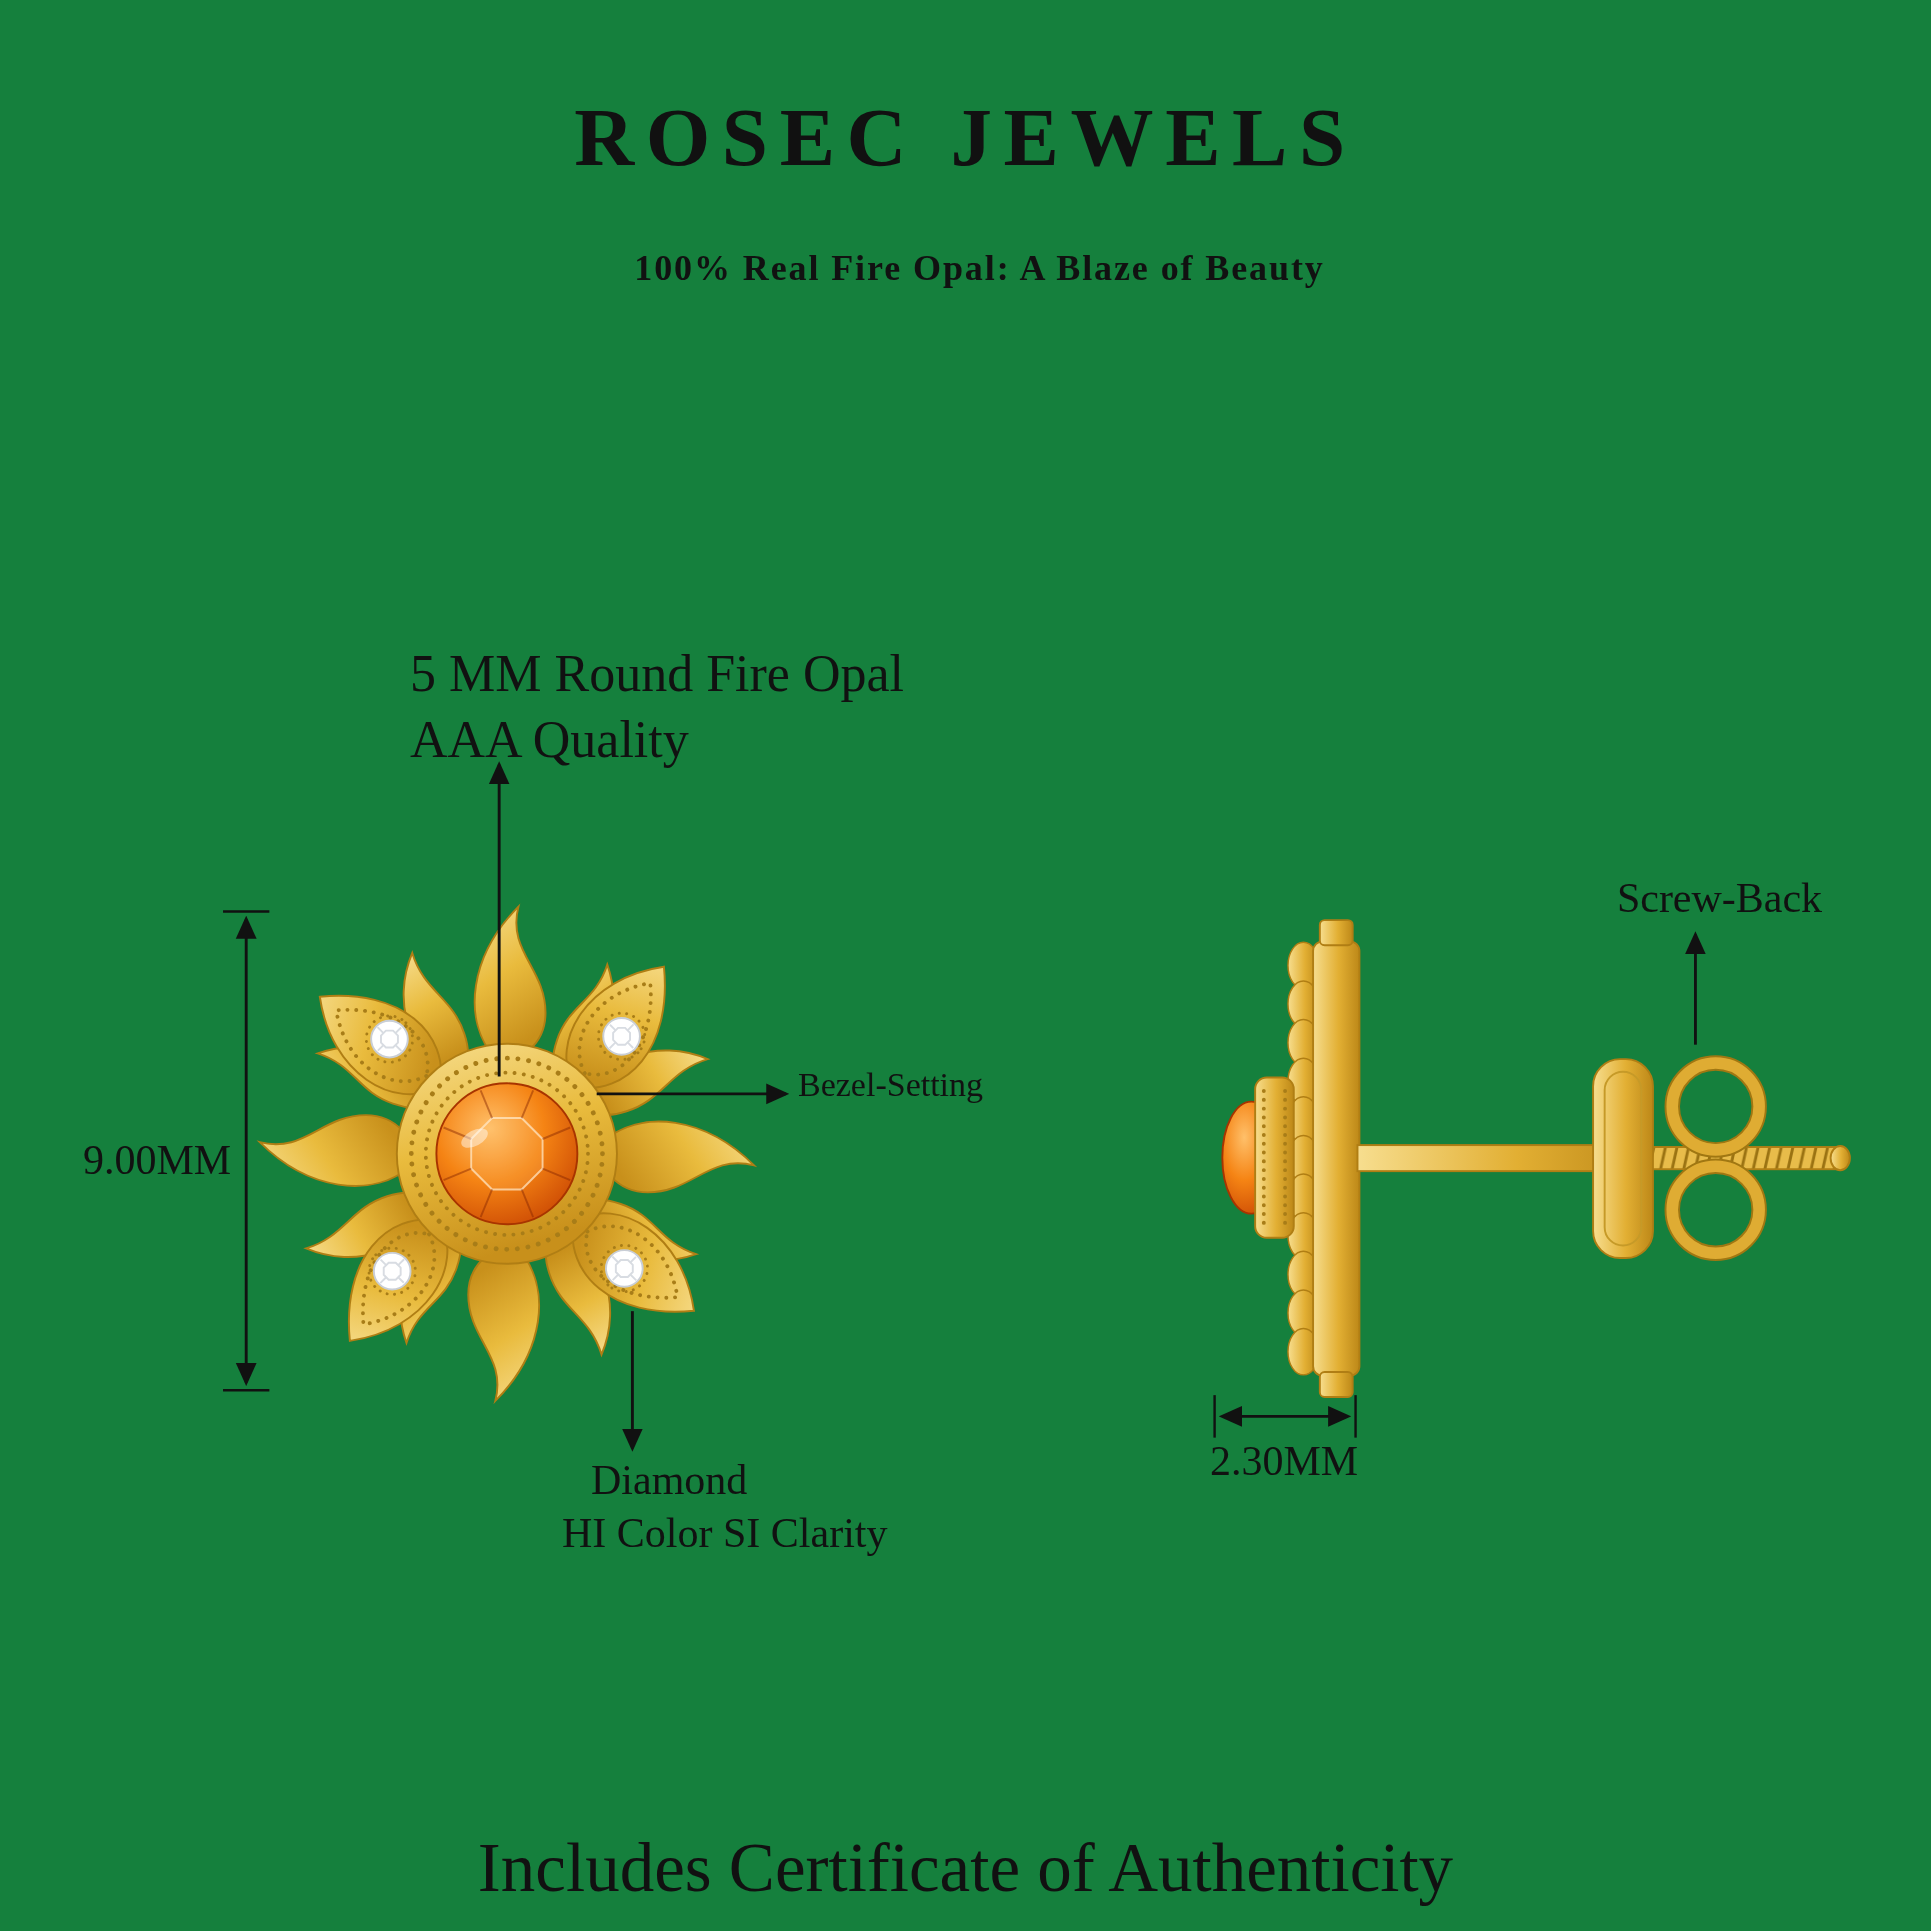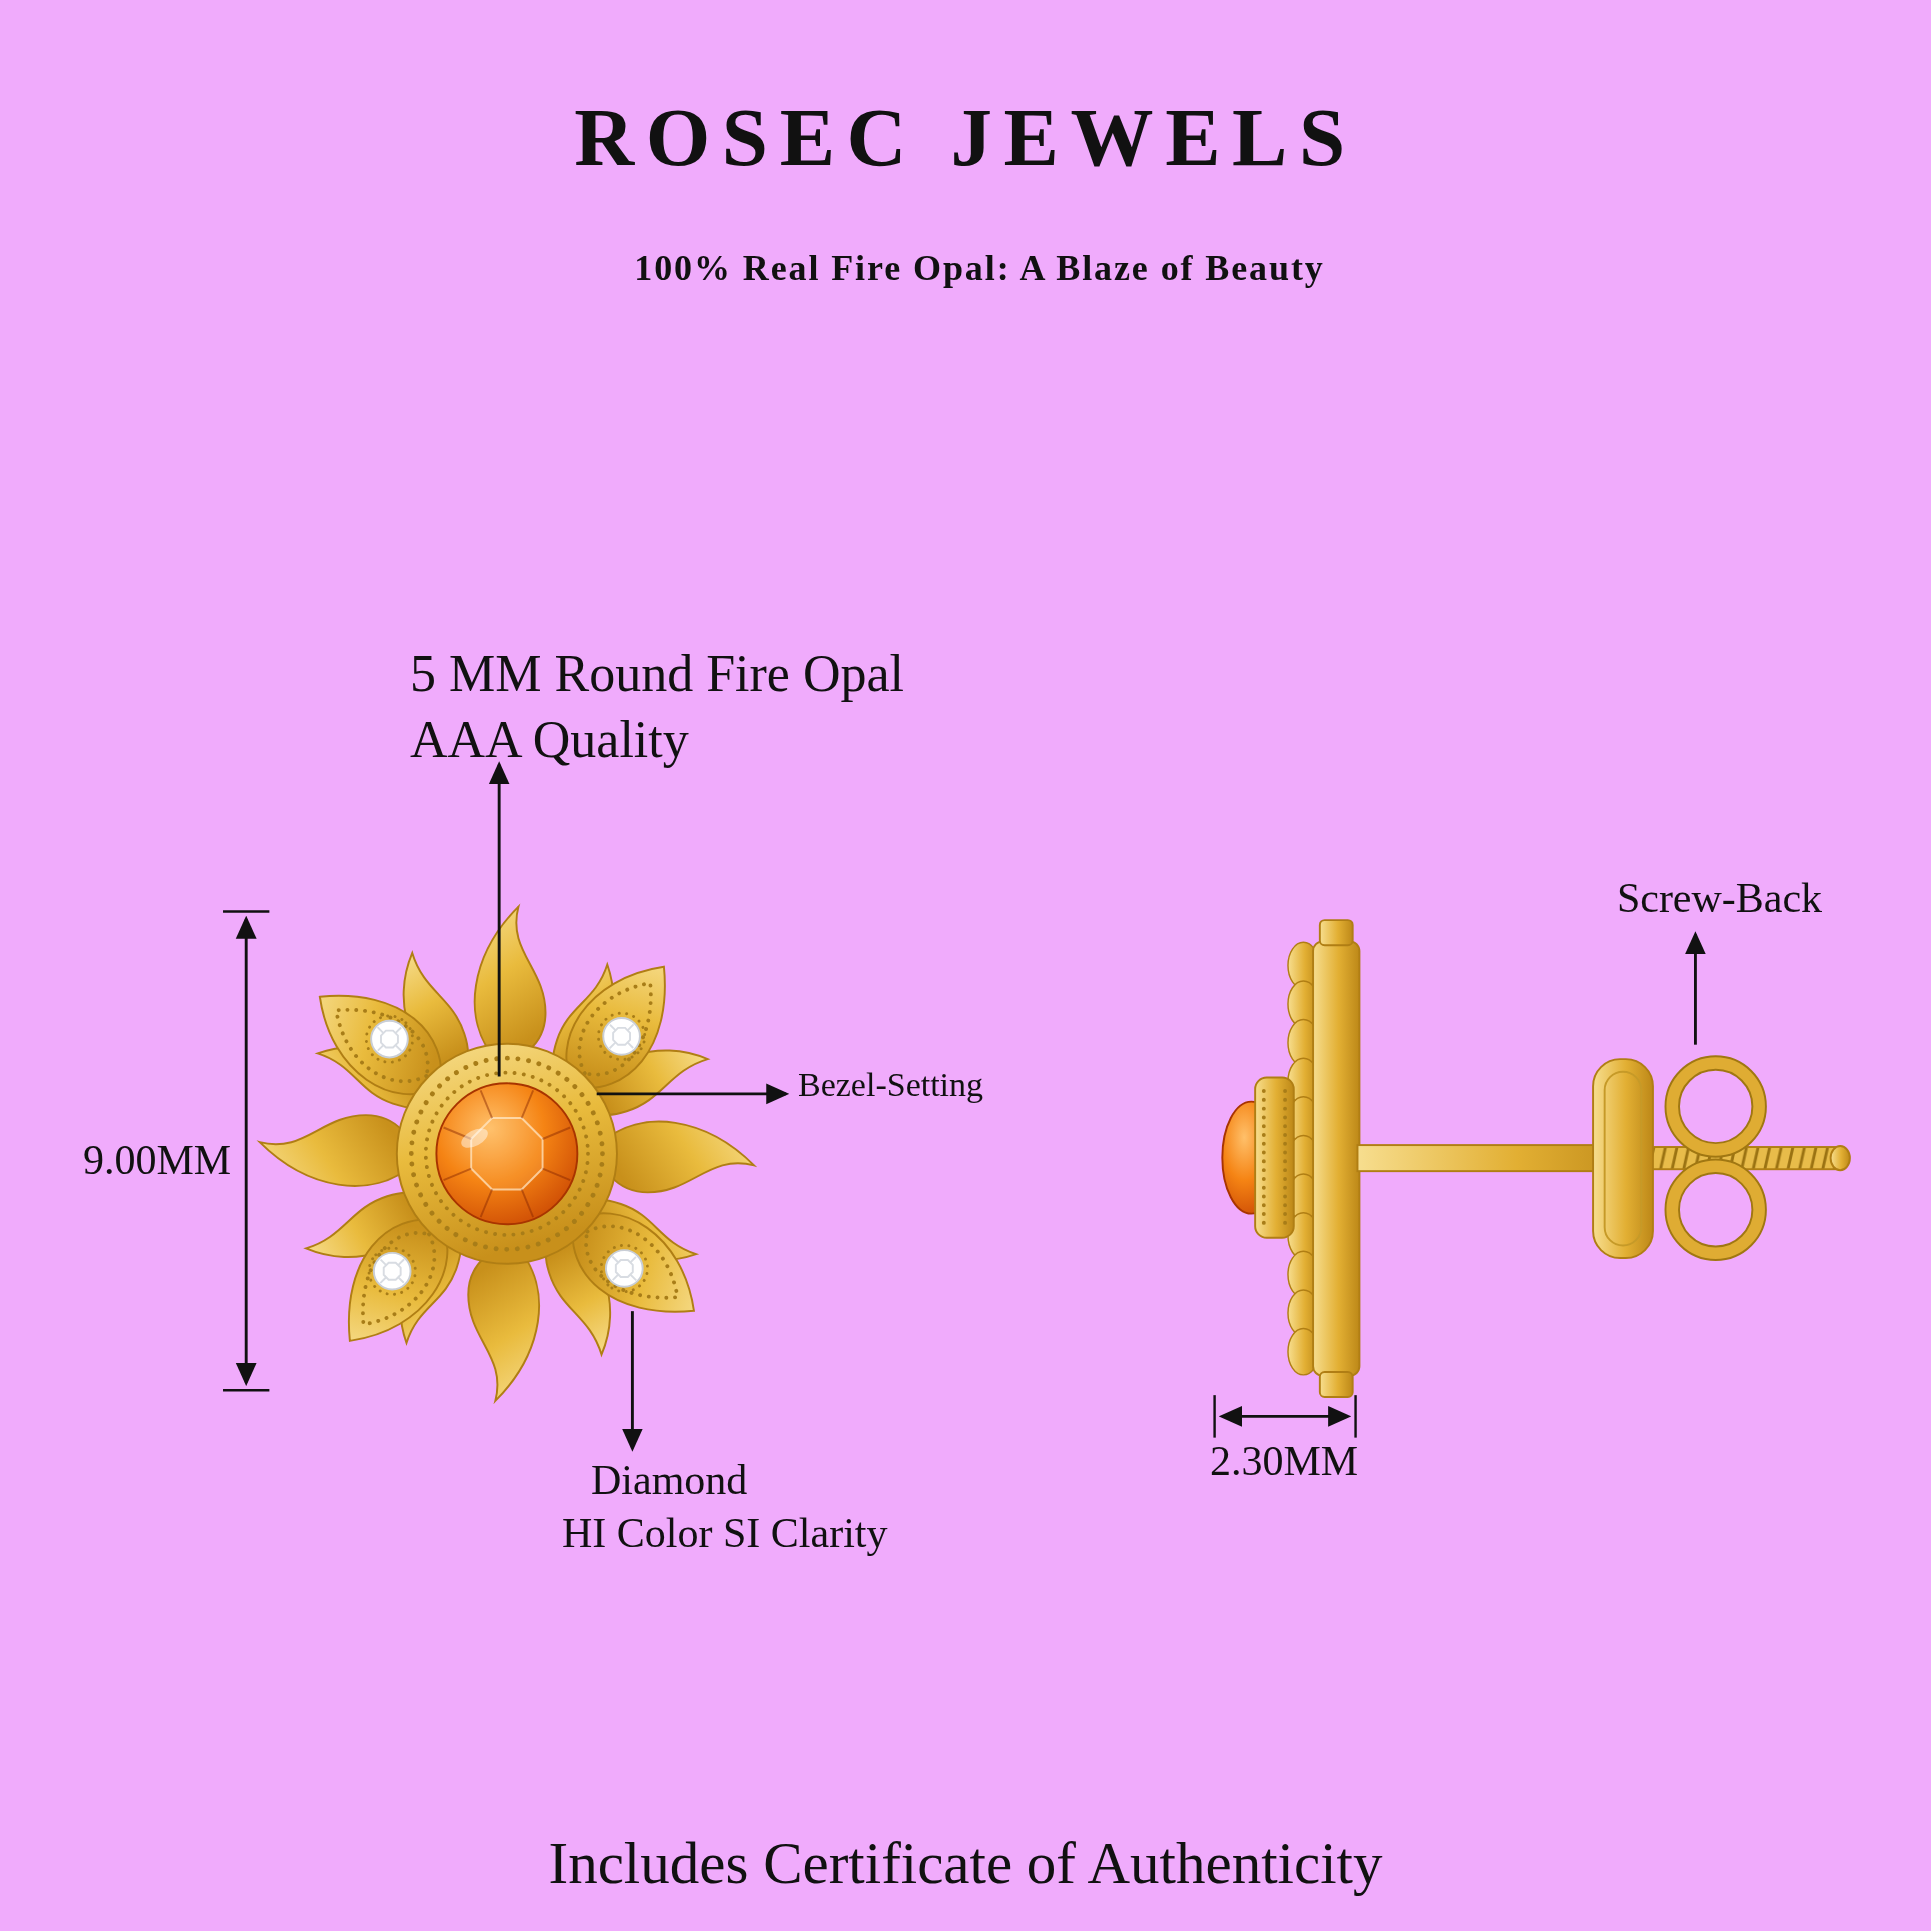--- a/index.html
+++ b/index.html
@@ -1,38 +1,38 @@
 <!DOCTYPE html>
 <html><head>
 <meta charset="utf-8">
 <style>
   html,body{margin:0;padding:0;background:#fff;}
   .canvas{
-    position:relative;width:1931px;height:1931px;background:#f0abfc;
+    position:relative;width:1931px;height:1931px;background:#15803d;
     font-family:"Liberation Serif", serif;color:#111;overflow:hidden;
   }
   .brand{
     position:absolute;top:89px;left:0;width:100%;text-align:center;
     font-size:83px;font-weight:700;letter-spacing:11.6px;
   }
   .tagline{
     position:absolute;top:247px;left:14px;width:100%;text-align:center;
     font-size:36px;font-weight:700;letter-spacing:1.9px;
   }
   .stage{position:absolute;left:0;top:0;width:1931px;height:1931px;}
   .ann{position:absolute;font-size:42px;line-height:1.26;white-space:nowrap;}
   .ann-opal{left:410px;top:641px;font-size:52px;}
   .ann-height{left:83px;top:1134px;}
   .ann-bezel{left:798px;top:1064px;font-size:34px;}
   .ann-diamond{left:534px;top:1454px;margin-left:28px;}
   .ann-diamond .indent{padding-left:29px;}
   .ann-screw{left:1594px;top:872px;width:251px;text-align:center;}
   .ann-width{left:1205px;top:1435px;width:158px;text-align:center;}
   .footer-note{
-    position:absolute;top:1829px;left:0;width:100%;text-align:center;font-size:59px;
+    position:absolute;top:1829px;left:0;width:100%;text-align:center;font-size:69px;
   }
 </style>
 </head>
 <body>
 
 <div class="canvas">
 
   <div class="brand">ROSEC JEWELS</div>
   <div class="tagline">100% Real Fire Opal: A Blaze of Beauty</div>
 

